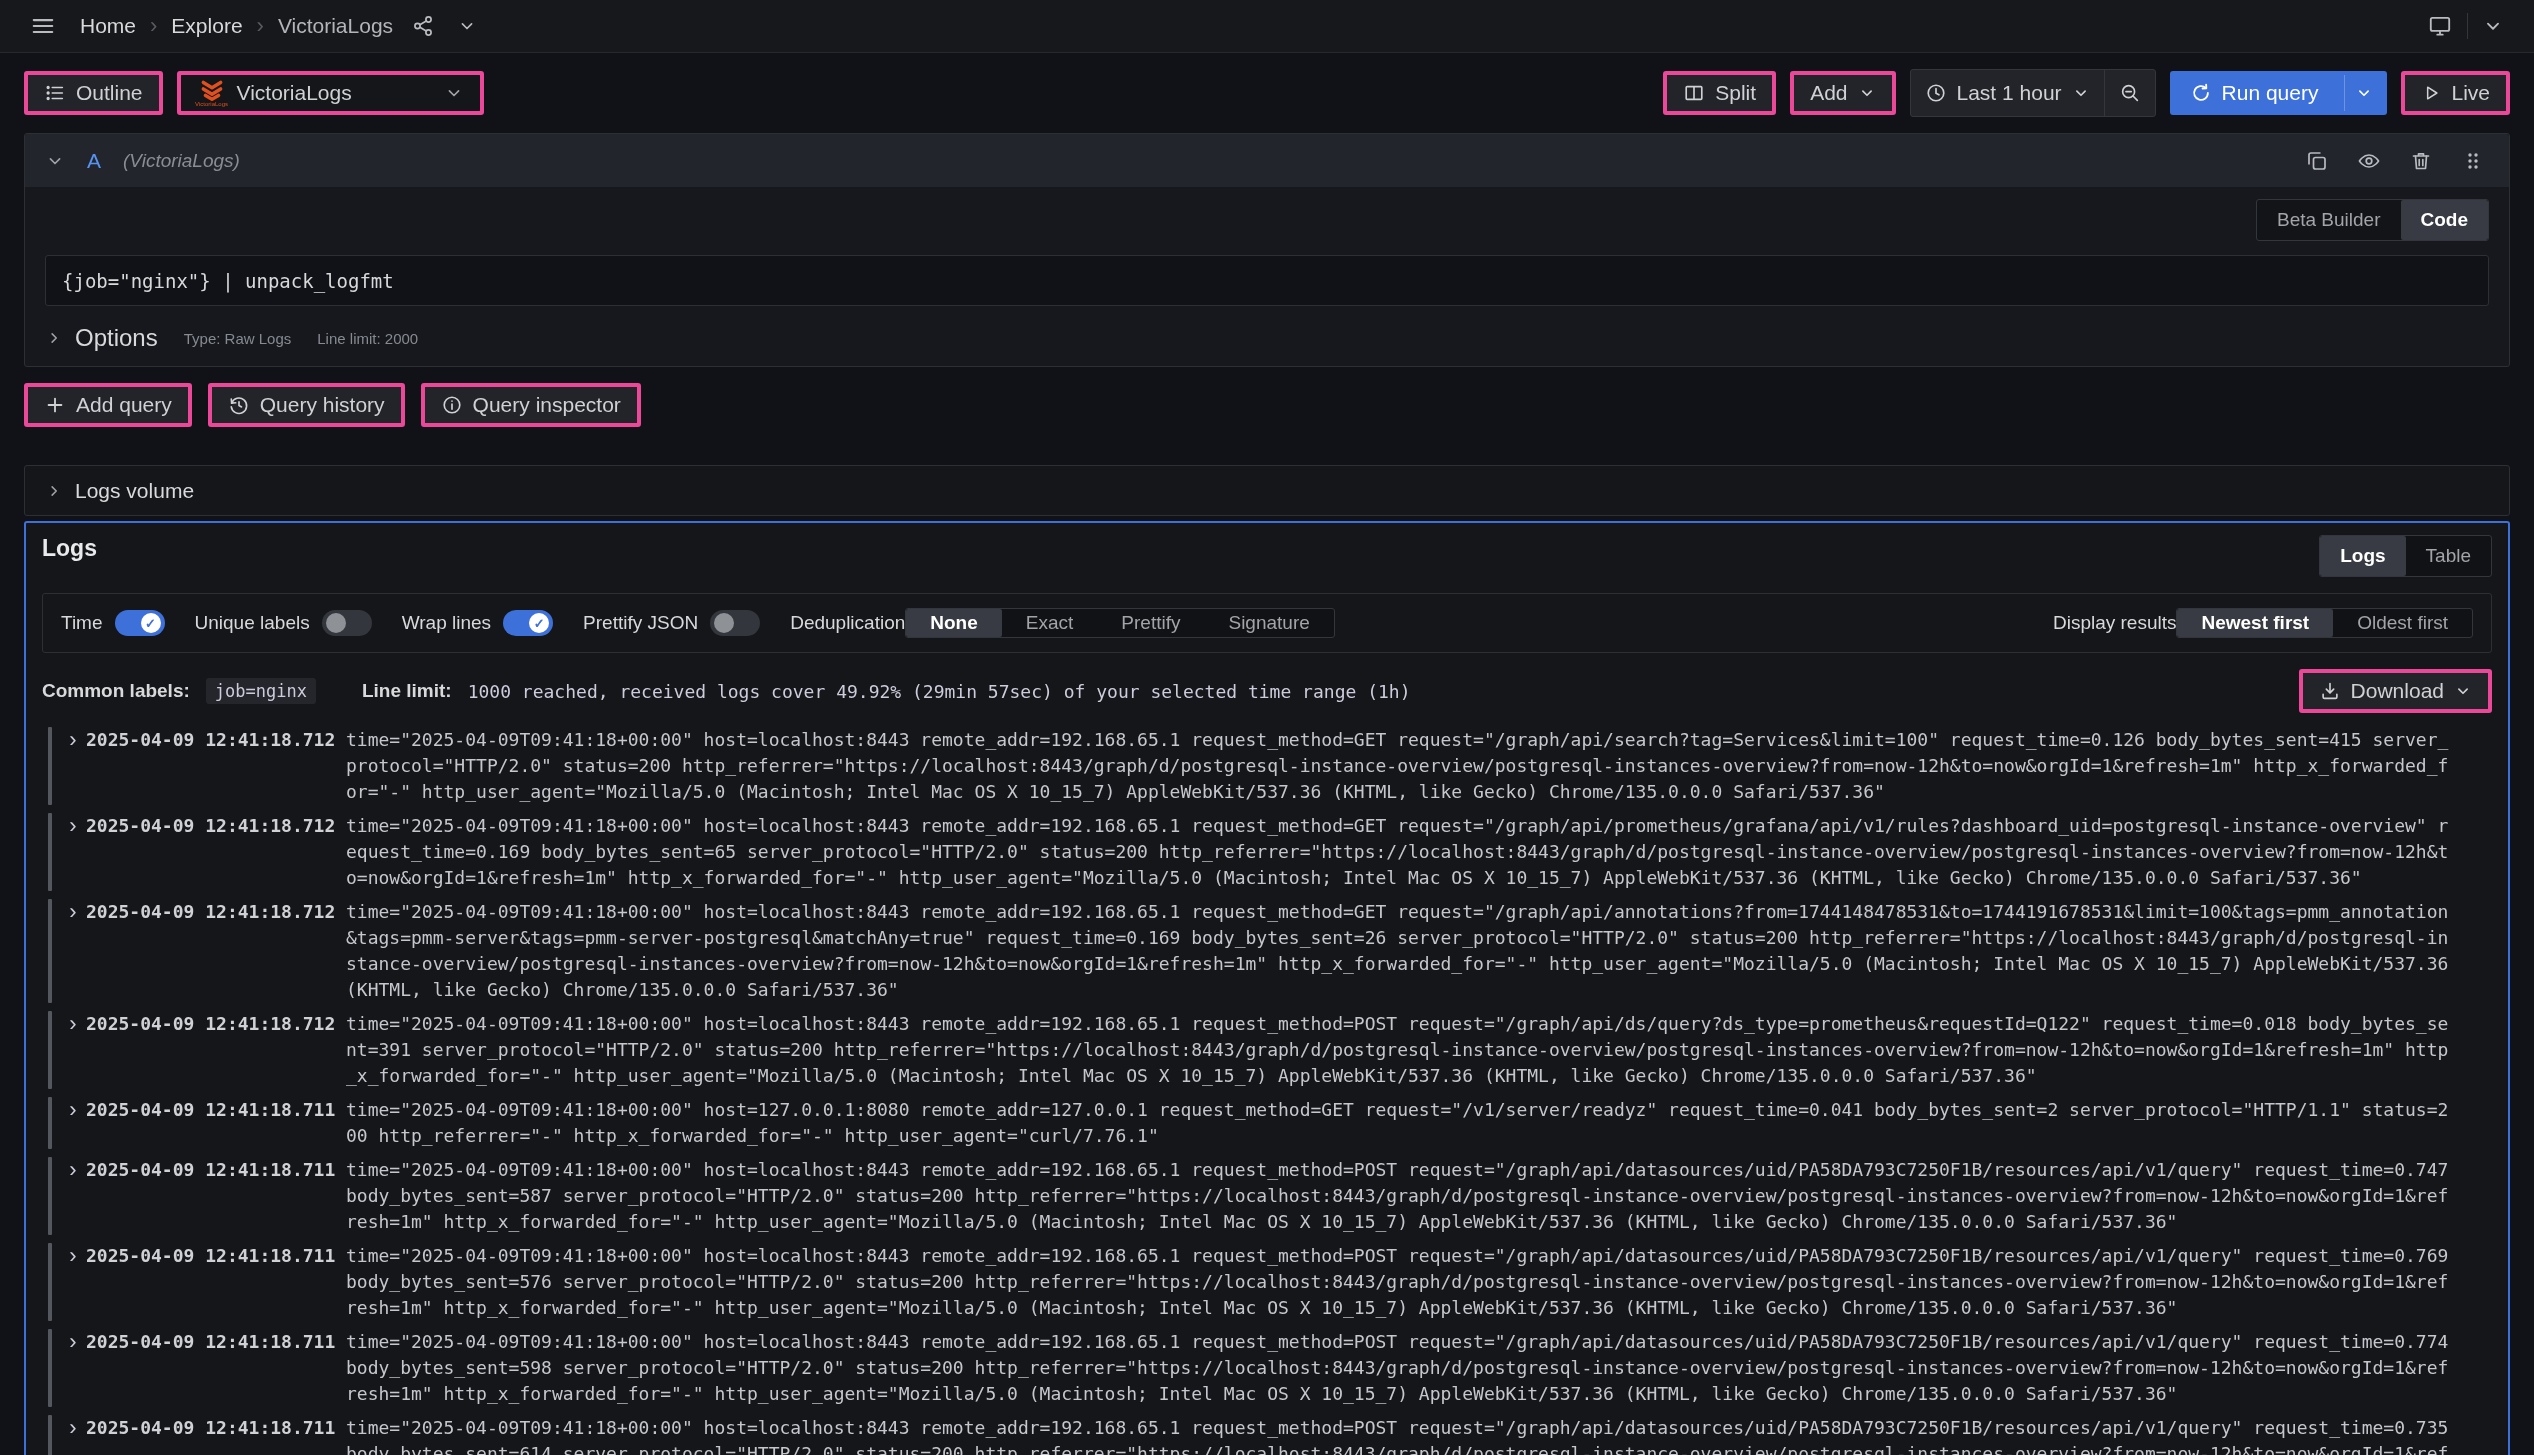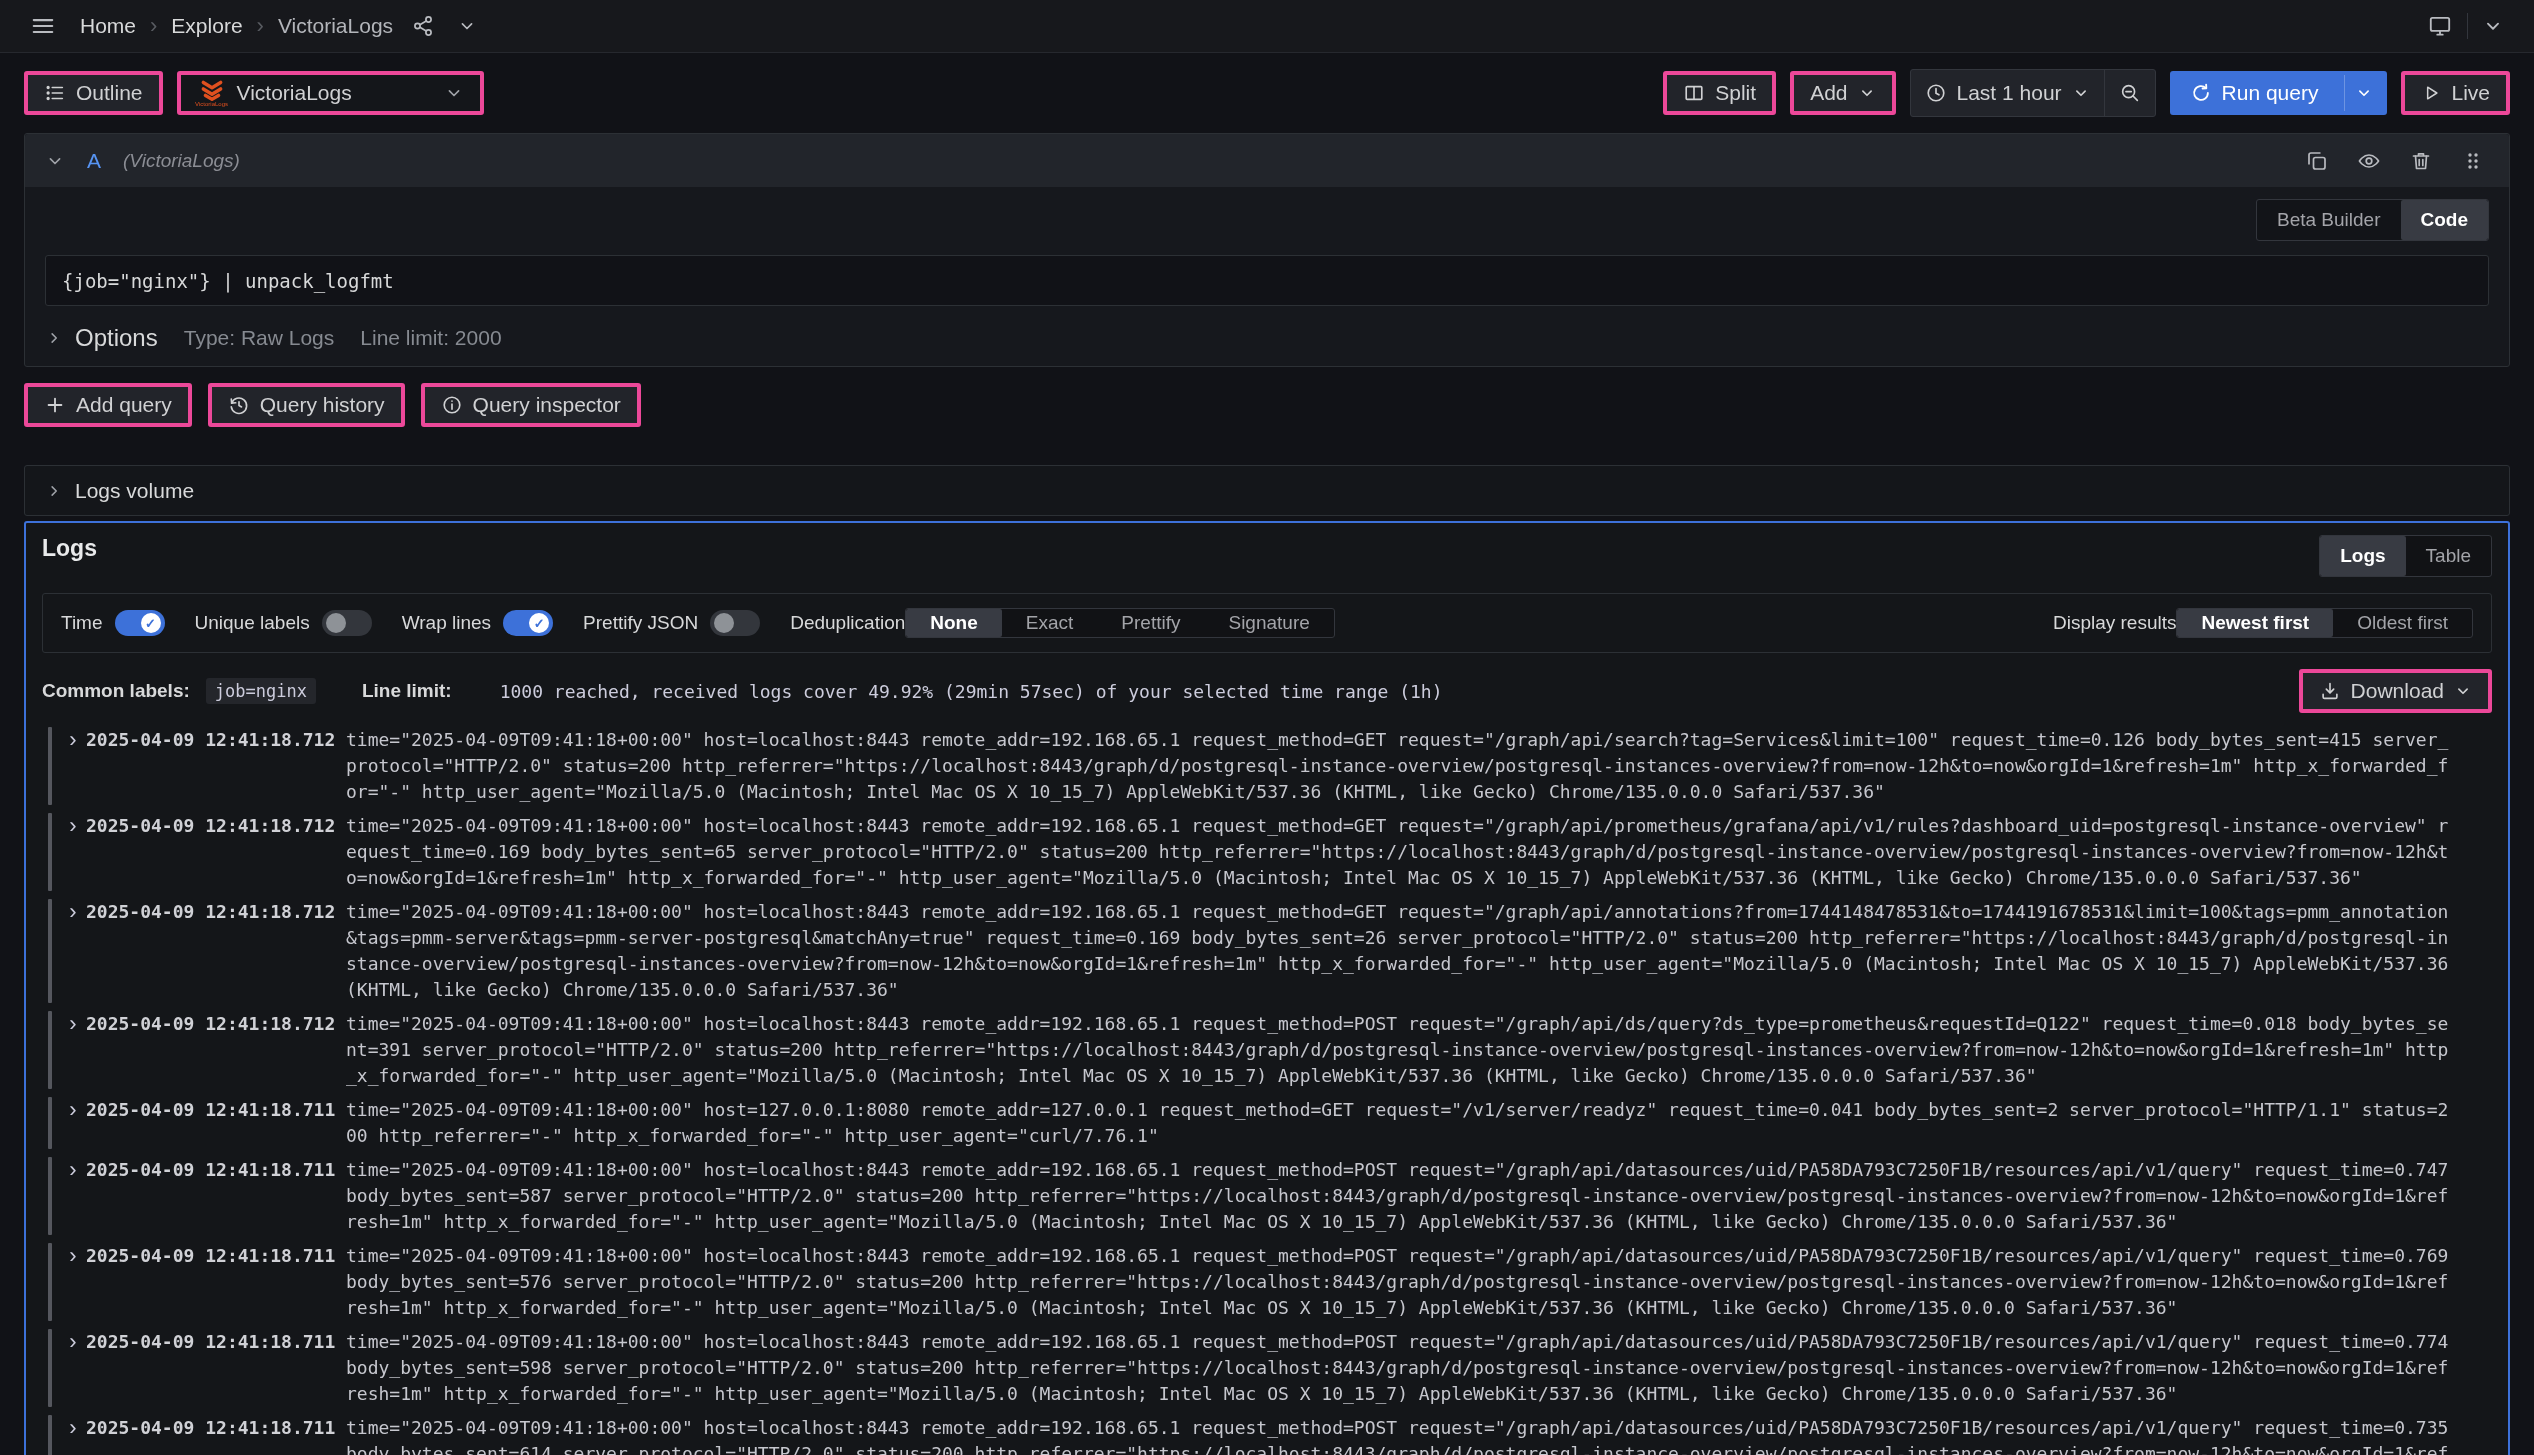--- a/index.html
+++ b/index.html
@@ -58,21 +58,21 @@
   .seg-item { background:none; border:none; color:#a3a4a9; font-size:19px; font-family:inherit; padding:0 20px; height:40px; cursor:pointer; white-space:nowrap; }
   .seg-item.sel { background:#383b43; color:#fff; font-weight:700; border-radius:2px; }
   .seg.tall .seg-item { height:28px; padding:0 24px; }
   .query-input {
     margin:10px 20px 0; height:51px; border:1px solid #2c3035; border-radius:3px;
     background:#111217; display:flex; align-items:center; padding:0 16px;
     font-family:"DejaVu Sans Mono", monospace; font-size:19px; color:#d8d9da;
   }
   .options-row { display:flex; align-items:center; gap:12px; margin:18px 20px 0; }
   .options-label { font-weight:500; color:#d8d9da; font-size:24px; }
-  .options-dim { color:#868a91; font-size:21px; margin-left:14px; }
+  .options-dim { color:#868a91; font-size:15px; margin-left:14px; }
 
   
   .action-row { display:flex; gap:16px; margin:16px 24px 0; }
 
   
   .volume-panel { margin:38px 24px 0; border:1px solid #2c3035; border-radius:3px; height:51px; display:flex; align-items:center; gap:12px; padding:0 20px; background:#14161a; }
   .volume-title { font-weight:500; color:#d8d9da; }
 
   
   .logs-panel { margin:5px 24px 0; border:2px solid #3d71d9; border-radius:3px; background:#141619; height:990px; overflow:hidden; }
@@ -86,21 +86,21 @@
   .switch.on { background:#3d71d9; }
   .switch .knob { position:absolute; top:3px; left:4px; width:20px; height:20px; border-radius:50%; background:#8e9297; display:flex; align-items:center; justify-content:center; font-size:13px; font-weight:700; color:#3d71d9; }
   .switch.on .knob { left:auto; right:4px; background:#fff; }
   .ctl-label { font-size:19px; font-weight:500; color:#d8d9da; white-space:nowrap; }
   .ctl-spacer { flex:1; }
   .dedup-wrap, .display-wrap { display:flex; align-items:center; gap:0; }
 
   .meta-row { display:flex; align-items:center; margin:16px 16px 6px; gap:16px; }
   .meta-label { font-weight:700; font-size:19px; color:#d8d9da; white-space:nowrap; }
   .meta-badge { font-family:"DejaVu Sans Mono", monospace; font-size:17px; color:#ccccdc; background:#24262b; border-radius:3px; padding:3px 9px; }
-  .meta-mono { font-family:"DejaVu Sans Mono", monospace; font-size:18px; color:#ccccdc; white-space:nowrap;margin-left:32px; }
+  .meta-mono { font-family:"DejaVu Sans Mono", monospace; font-size:18px; color:#ccccdc; white-space:nowrap; }
   .meta-gap { width:14px; }
   .meta-row .btn { margin-left:auto; }
 
   
   .log-list { padding:4px 10px 0; }
   .log-row { display:flex; align-items:flex-start; padding:4px 0; cursor:pointer; }
   .log-bar { width:4px; align-self:stretch; background:#55575e; margin-left:12px; border-radius:1px; }
   .log-caret { width:26px; text-align:center; color:#ccccdc; font-size:22px; line-height:26px; margin-left:8px; flex:none; }
   .log-ts { width:248px; flex:none; font-family:"DejaVu Sans Mono", monospace; font-size:18px; line-height:26px; color:#d0d1d6; white-space:pre; margin-right:12px; font-weight:700; }
   .log-lines { flex:1; min-width:0; }

